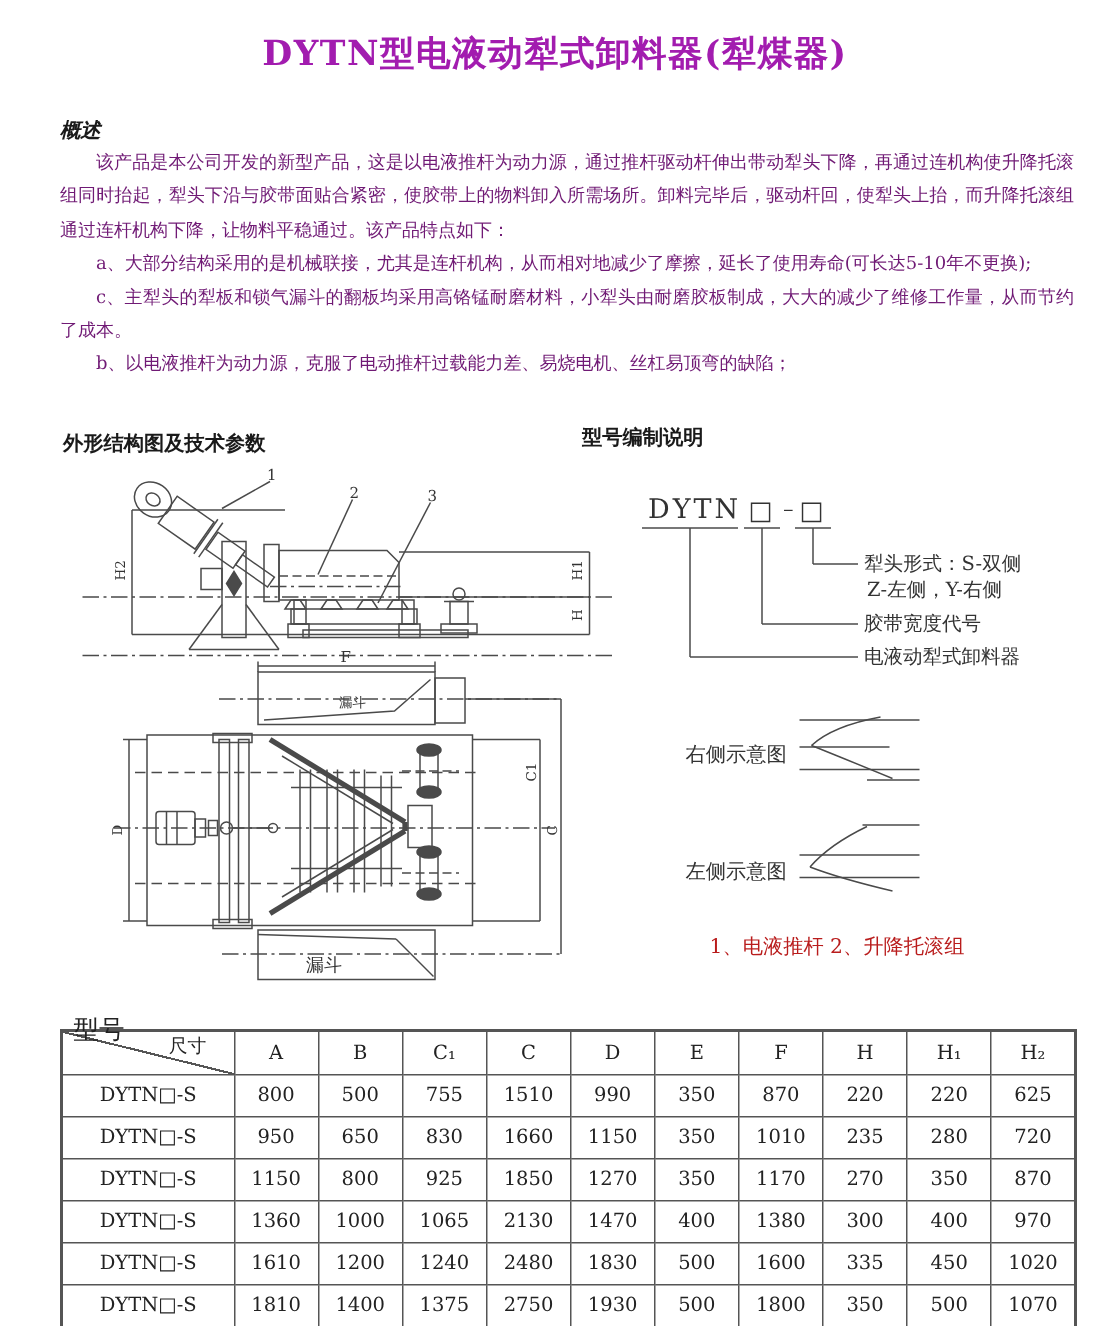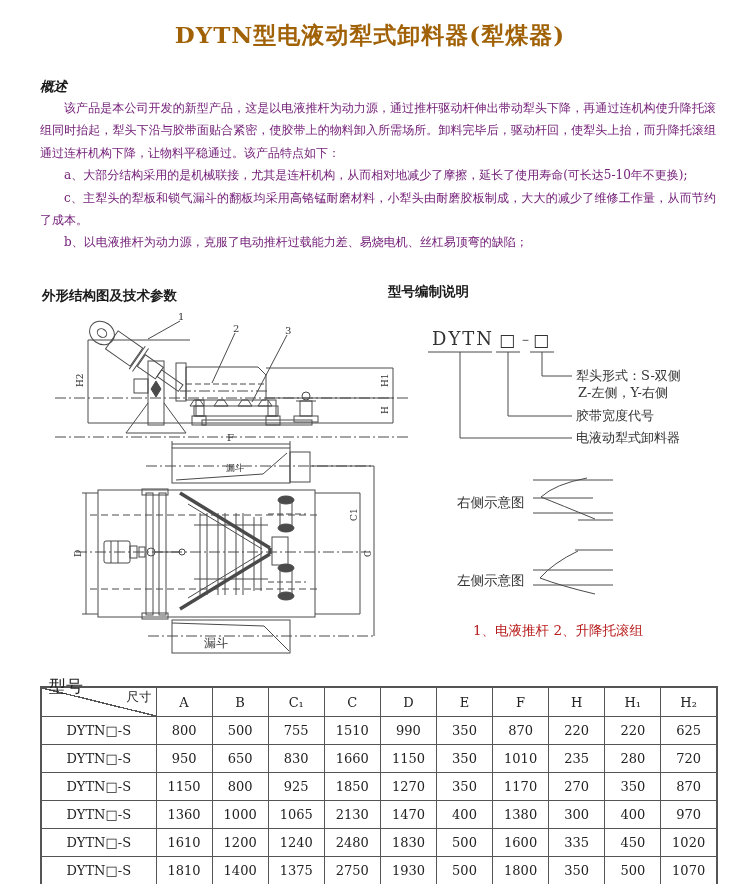--- a/index.html
+++ b/index.html
@@ -4,21 +4,21 @@
 <style>
   html,body { margin:0; padding:0; }
   body { background:#e8e8e8; }
   .page {
     position:relative; width:740px; height:884px; margin:0 auto;
     background:#ffffff; color:#222; overflow:hidden;
     font-family:"DejaVu Serif", serif;
   }
   .title {
     position:absolute; left:0; top:20px; width:740px;
-    text-align:center; font-size:23px; font-weight:bold; color:#a16207;
+    text-align:center; font-size:23px; font-weight:bold; color:#a21caf;
     letter-spacing:1px;
   }
   .sec-heading {
     position:absolute; font-family:"DejaVu Sans", sans-serif;
     font-weight:bold; font-size:13.5px; color:#1a1a1a;
   }
   .h-overview { left:40px; top:78px;font-style:italic; }
   .h-drawing  { left:42px; top:287px; }
   .h-model    { left:388px; top:283px; }
   .overview-text {
@@ -38,21 +38,21 @@
   }
   .spec-table th, .spec-table td {
     border:1px solid #555; height:27px; text-align:center;
     padding:0; font-weight:normal; vertical-align:middle;
   }
   .corner-cell { position:relative; height:28px;
     background:linear-gradient(to bottom left,
       transparent calc(50% - 0.7px), #555 calc(50% - 0.7px),
       #555 calc(50% + 0.7px), transparent calc(50% + 0.7px));
   }
-  .corner-top { position:absolute; top:1px; right:4px; font-size:12.5px; }
+  .corner-top { position:absolute; top:1px; right:18px; font-size:12.5px; }
   .corner-bottom { position:absolute; bottom:18px; left:7px; font-size:17px; }
 </style>
 </head>
 <body>
 
 <div class="page">
 
   <div class="title">DYTN型电液动犁式卸料器(犁煤器)</div>
 
   <div class="sec-heading h-overview">概述</div>

